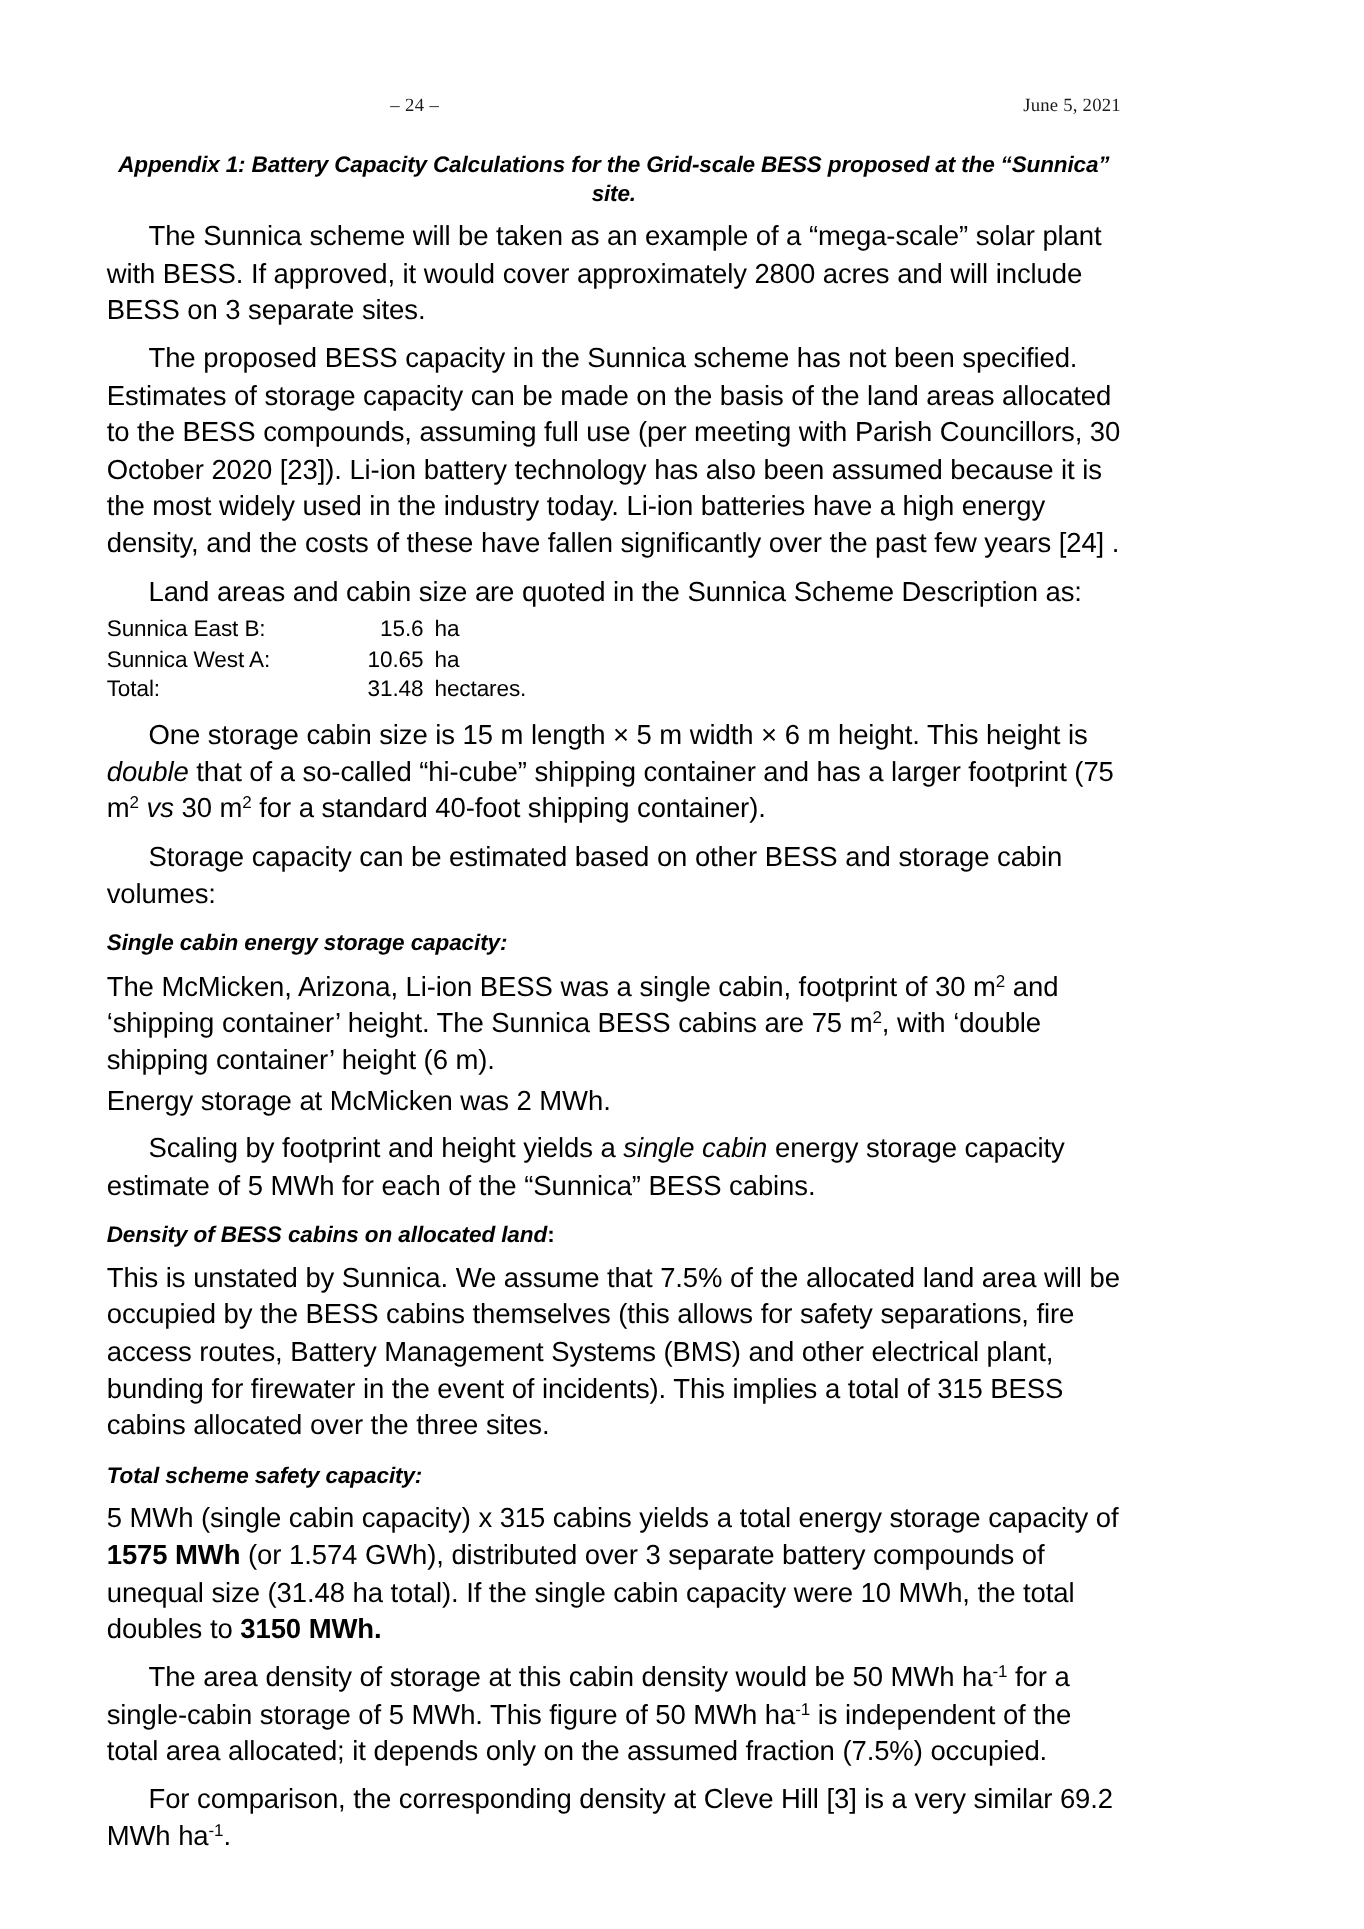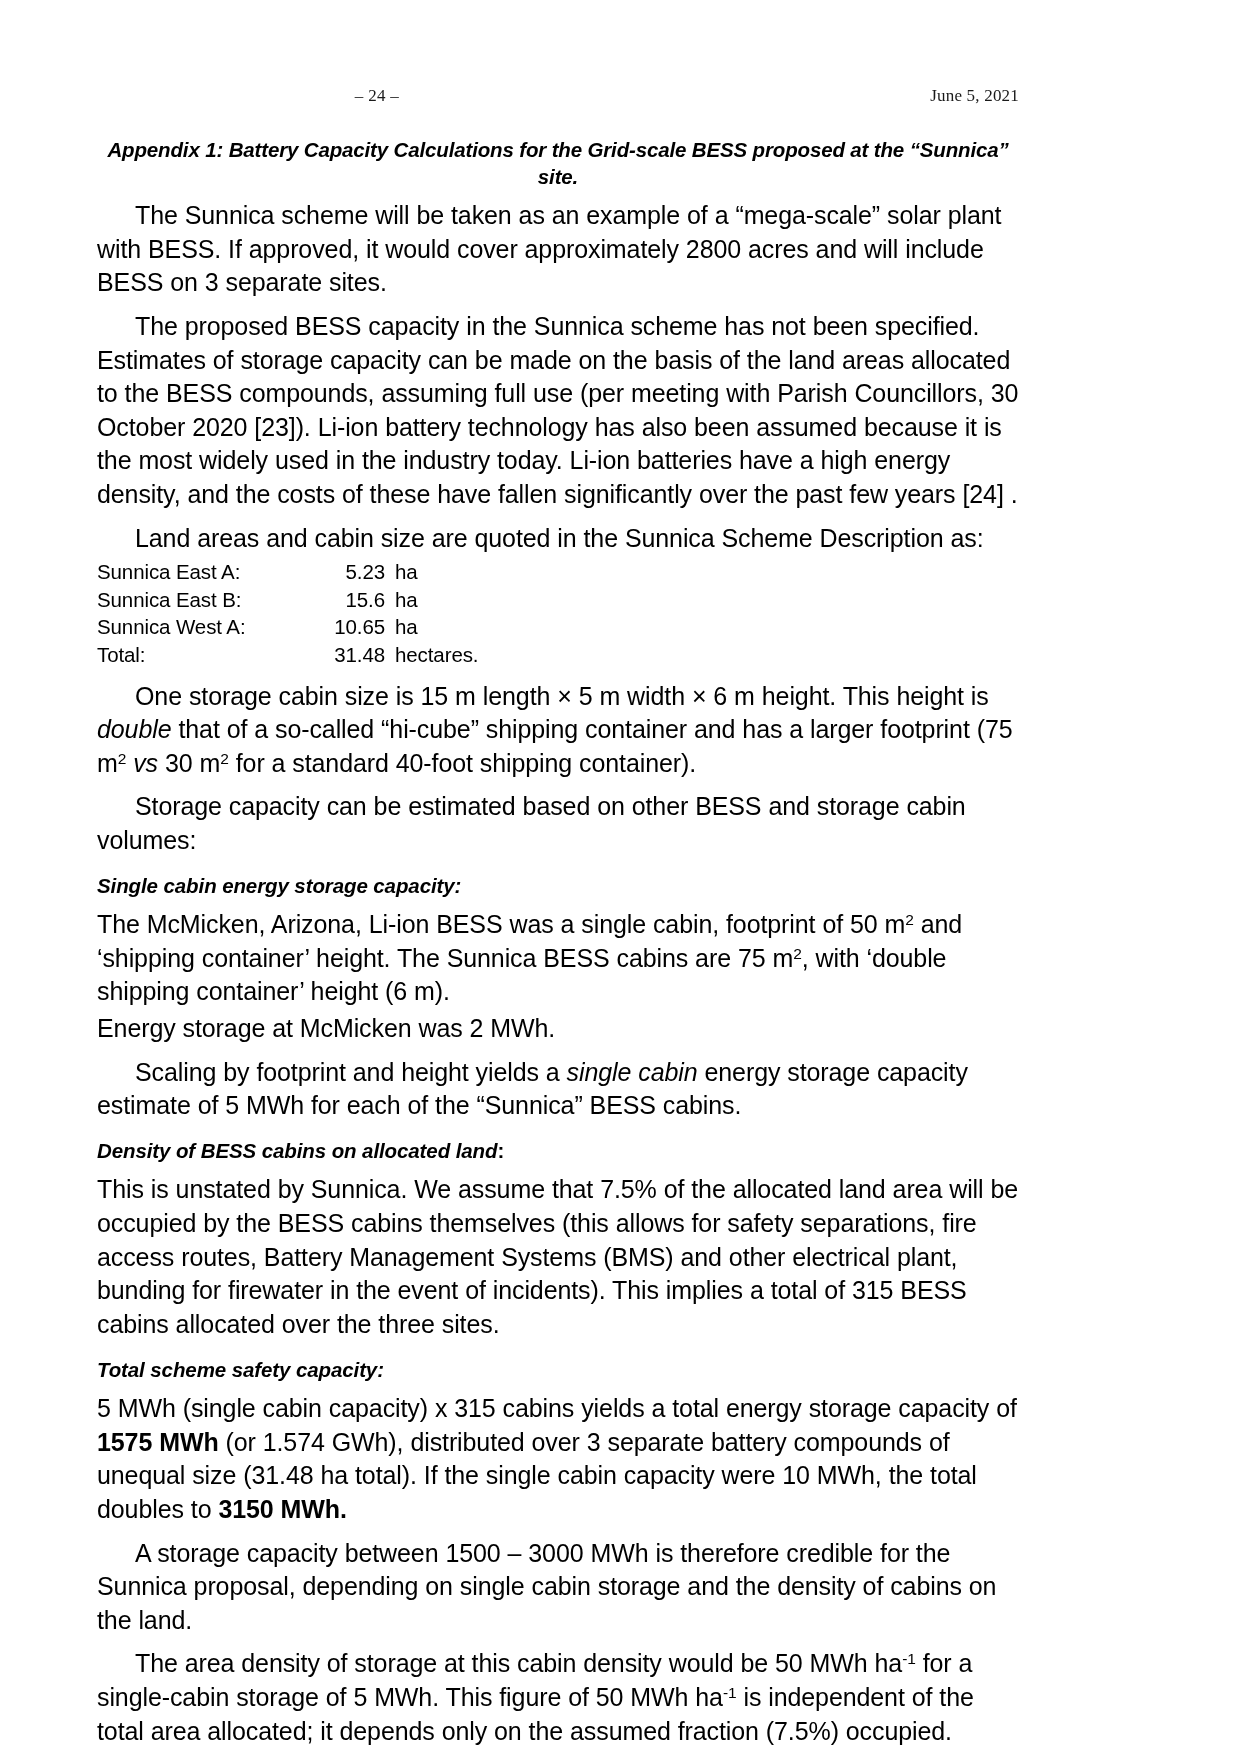--- a/index.html
+++ b/index.html
@@ -142,25 +142,20 @@
 
     <p class="para indent">The Sunnica scheme will be taken as an example of a “mega-scale” solar plant with BESS. If approved, it would cover approximately 2800 acres and will include BESS on 3 separate sites.</p>
 
     <p class="para indent">The proposed BESS capacity in the Sunnica scheme has not been specified.  Estimates of storage capacity can be made on the basis of the land areas allocated to the BESS compounds, assuming full use (per meeting with Parish Councillors, 30 October 2020 [23]). Li-ion battery technology has also been assumed because it is the most widely used in the industry today. Li-ion batteries have a high energy density, and the costs of these have fallen significantly over the past few years [24] .</p>
 
     <p class="para indent tight">Land areas and cabin size are quoted in the Sunnica Scheme Description as:</p>
 
     <table class="area-list">
       <tbody>
         <tr>
-          <td class="label">Sunnica East A:</td>
-          <td class="value">5.23</td>
-          <td class="unit">ha</td>
-        </tr>
-        <tr>
           <td class="label">Sunnica East B:</td>
           <td class="value">15.6</td>
           <td class="unit">ha</td>
         </tr>
         <tr>
           <td class="label">Sunnica West A:</td>
           <td class="value">10.65</td>
           <td class="unit">ha</td>
         </tr>
         <tr class="total">
@@ -170,35 +165,34 @@
         </tr>
       </tbody>
     </table>
 
     <p class="para indent"><span>One storage cabin size is 15 m length × 5 m width × 6 m height. This height is </span><span class="it">double</span><span> that of a so-called “hi-cube” shipping container and has a larger footprint (75 m</span><sup>2</sup><span> </span><span class="it">vs</span><span> 30 m</span><sup>2</sup><span> for a standard 40-foot shipping container).</span></p>
 
     <p class="para indent">Storage capacity can be estimated based on other BESS and storage cabin volumes:</p>
 
     <h3 class="subhead">Single cabin energy storage capacity:</h3>
 
-    <p class="para tight"><span>The McMicken, Arizona, Li-ion BESS was a single cabin, footprint of 50 m</span><sup>2</sup><span> and ‘shipping container’ height. The Sunnica BESS cabins are 75 m</span><sup>2</sup><span>, with ‘double shipping container’ height (6 m).</span></p>
+    <p class="para tight"><span>The McMicken, Arizona, Li-ion BESS was a single cabin, footprint of 30 m</span><sup>2</sup><span> and ‘shipping container’ height. The Sunnica BESS cabins are 75 m</span><sup>2</sup><span>, with ‘double shipping container’ height (6 m).</span></p>
 
     <p class="para">Energy storage at McMicken was 2 MWh.</p>
 
     <p class="para indent"><span>Scaling by footprint and height yields a </span><span class="it">single cabin</span><span> energy storage capacity estimate of 5 MWh for each of the “Sunnica” BESS cabins.</span></p>
 
 
     <h3 class="subhead"><span>Density of BESS cabins on allocated land</span><span class="plain">:</span></h3>
 
     <p class="para">This is unstated by Sunnica. We assume that 7.5% of the allocated land area will be occupied by the BESS cabins themselves (this allows for safety separations, fire access routes, Battery Management Systems (BMS) and other electrical plant, bunding for firewater in the event of incidents). This implies a total of 315 BESS cabins allocated over the three sites.</p>
 
     <h3 class="subhead">Total scheme safety capacity:</h3>
 
     <p class="para"><span>5 MWh (single cabin capacity) x 315 cabins yields a total energy storage capacity of </span><span class="bd">1575 MWh</span><span> (or 1.574 GWh), distributed over 3 separate battery compounds of unequal size (31.48 ha total).  If the single cabin capacity were 10 MWh, the total doubles to </span><span class="bd">3150 MWh.</span></p>
 
-    <p class="para indent">A storage capacity between 1500 – 3000 MWh is therefore credible for the Sunnica proposal, depending on single cabin storage and the density of cabins on the land.</p>
 
     <p class="para indent"><span>The area density of storage at this cabin density would be 50 MWh ha</span><sup>-1</sup><span> for a single-cabin storage of 5 MWh. This figure of 50 MWh ha</span><sup>-1</sup><span> is independent of the total area allocated; it depends only on the assumed fraction (7.5%) occupied.</span></p>
 
     <p class="para indent"><span>For comparison, the corresponding density at Cleve Hill [3] is a very similar 69.2 MWh ha</span><sup>-1</sup><span>.</span></p>
 
   </div>
 </div>
 
 </body></html>

